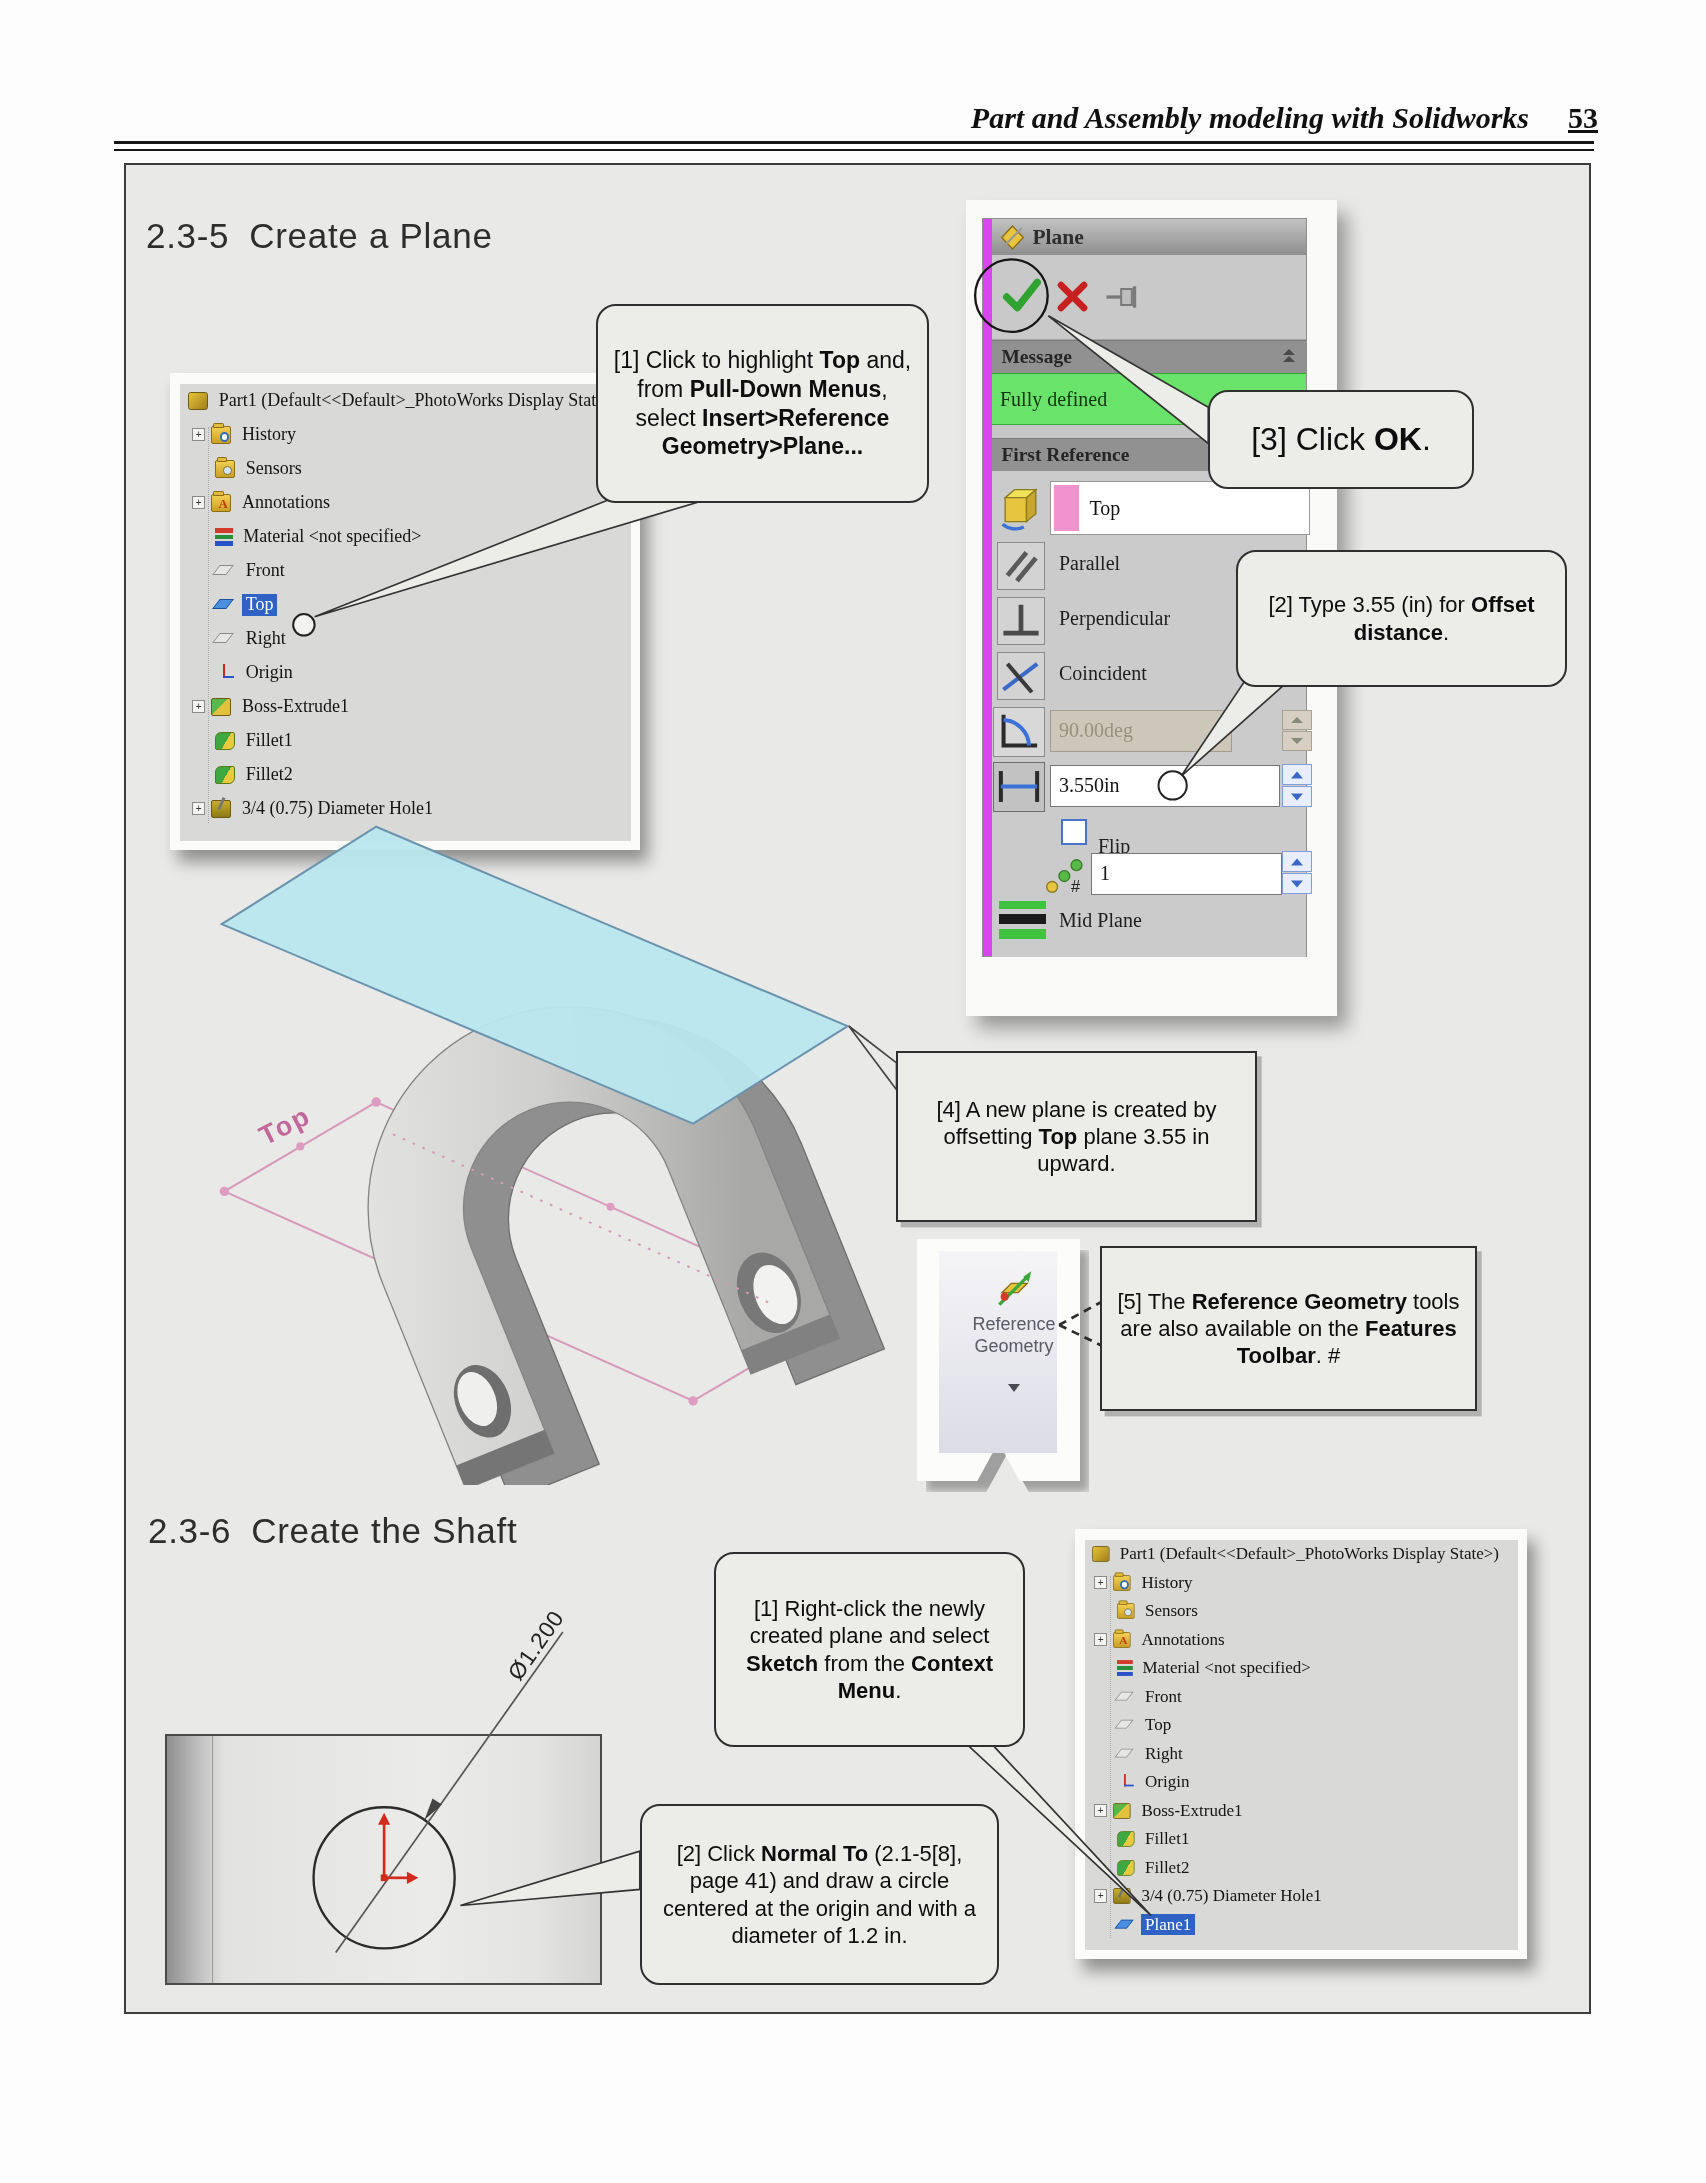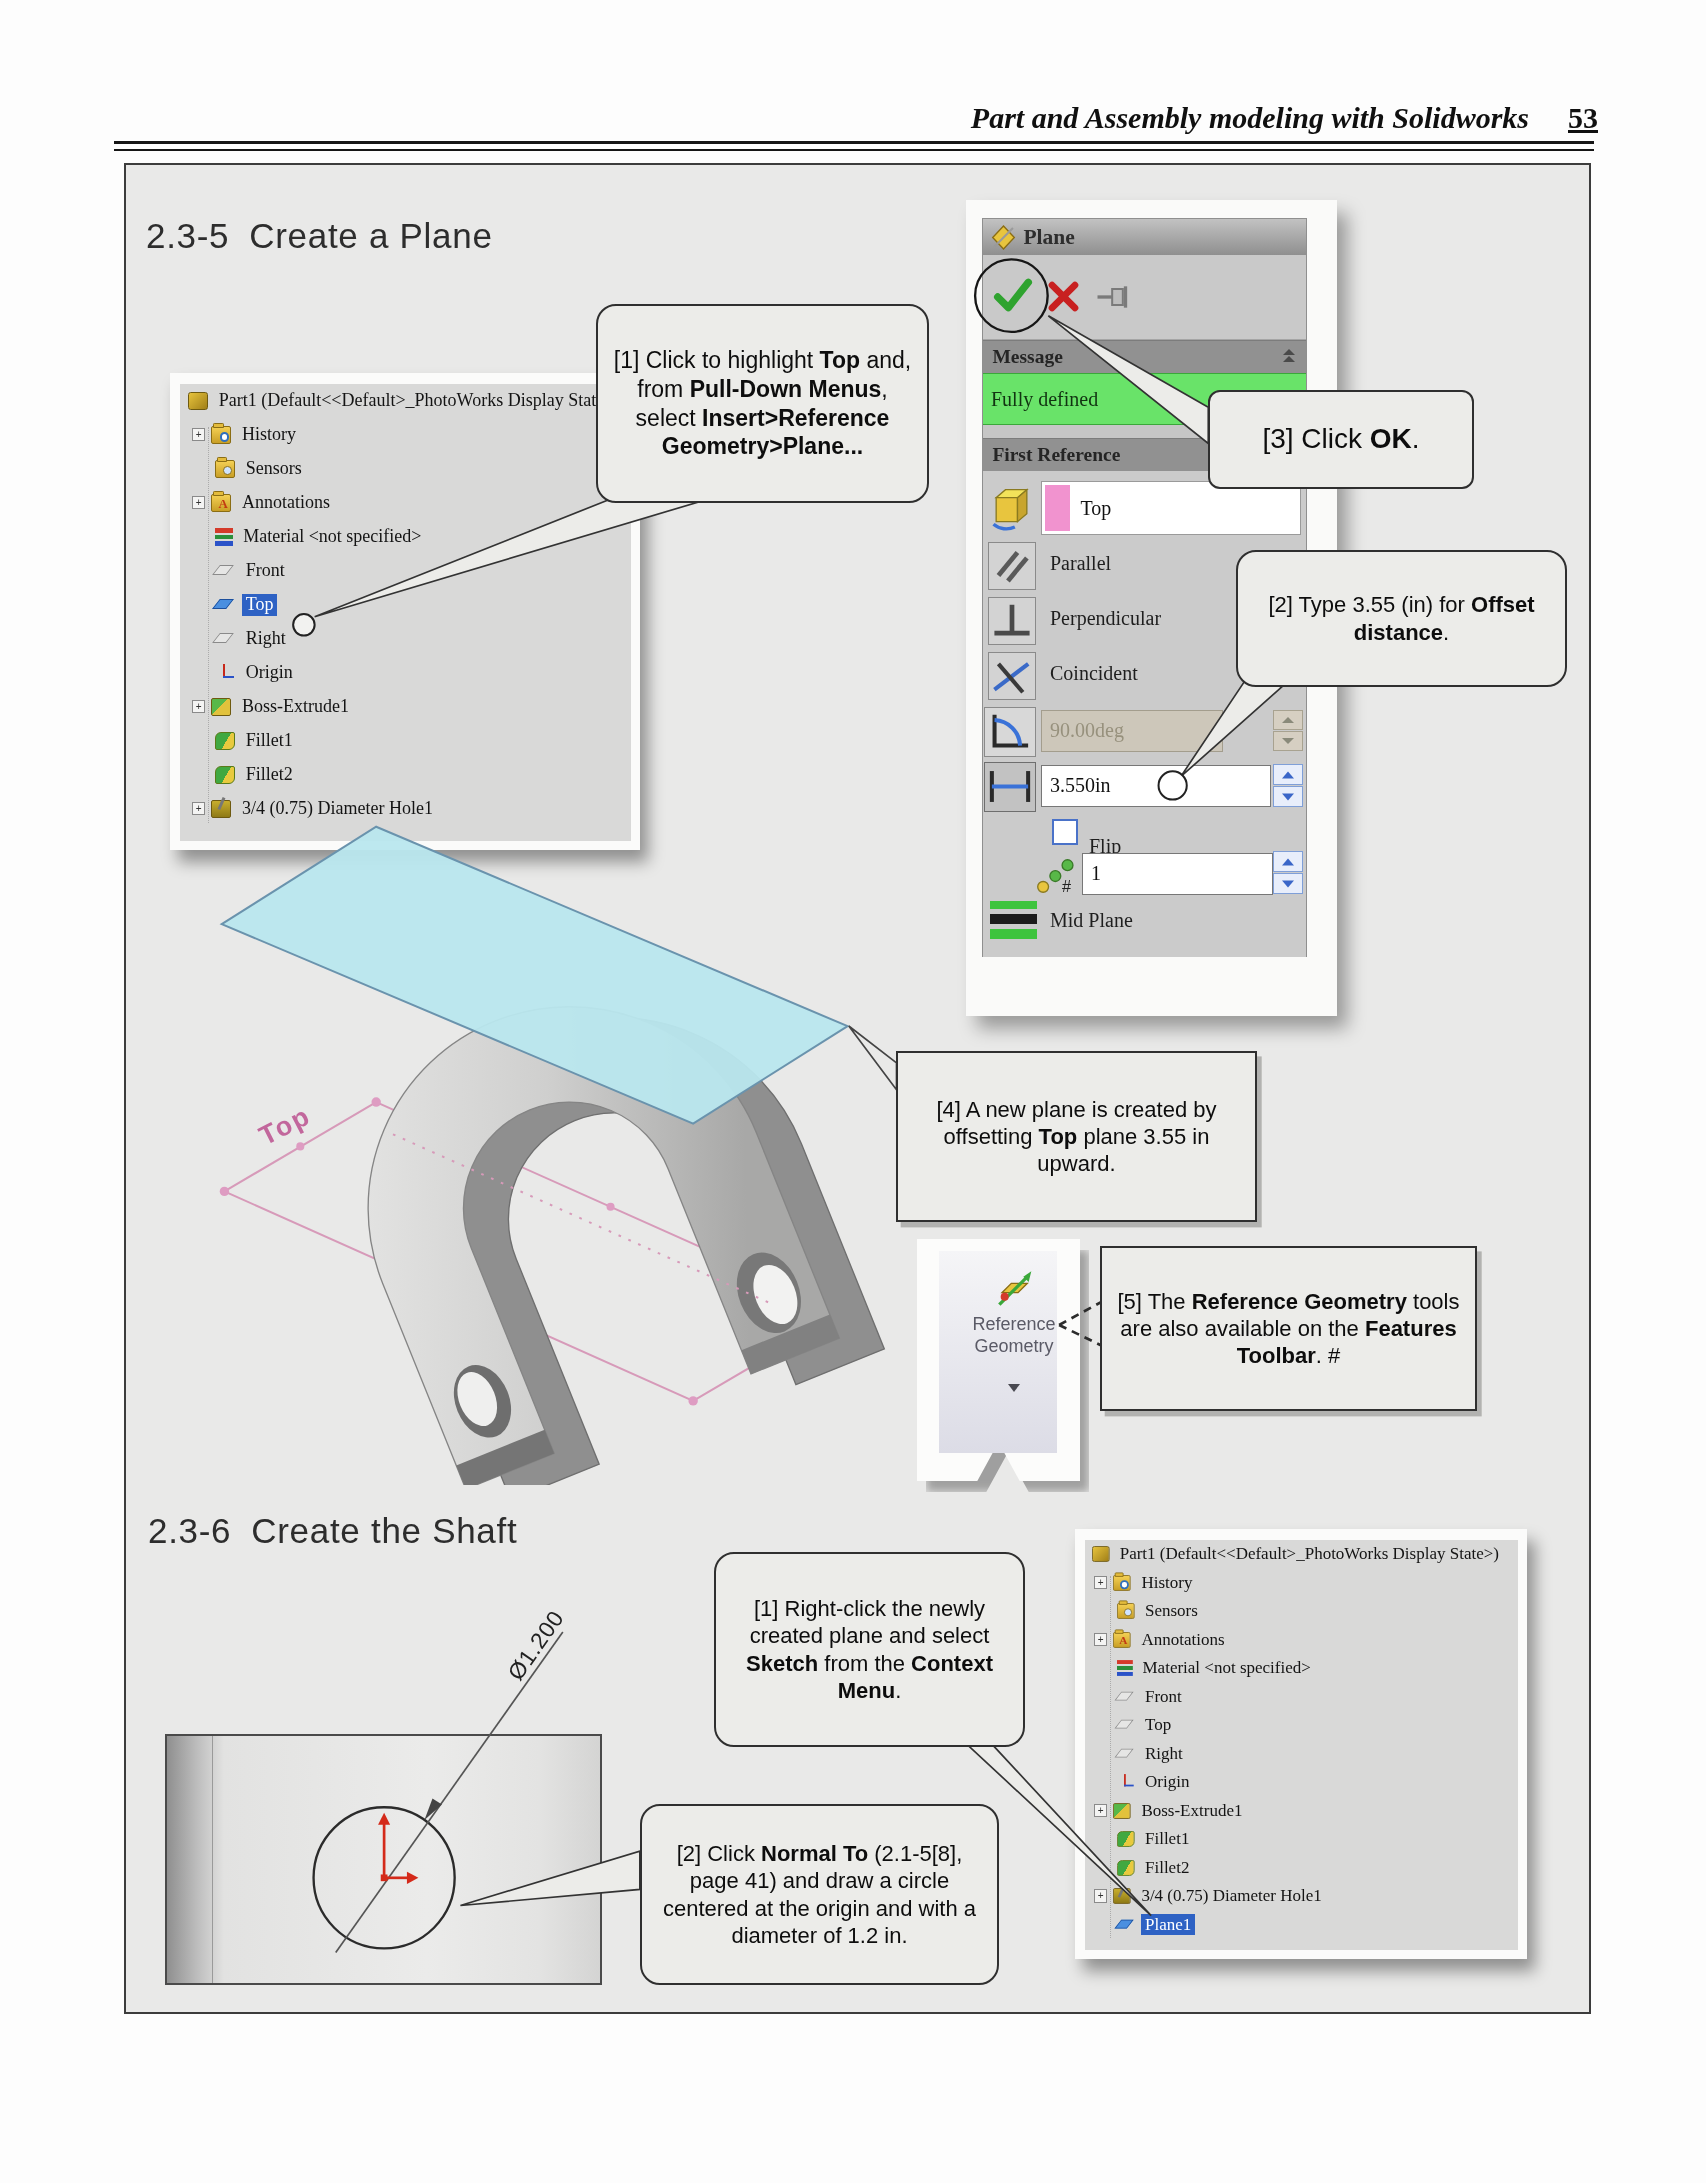--- a/index.html
+++ b/index.html
@@ -67,21 +67,21 @@
   .t-fillet{background:linear-gradient(120deg,#40a840 55%,#e8ca3e 55%);border:0.7px solid #5a7a18;
         border-radius:6px 2px 6px 2px;}
   .t-hole{background:linear-gradient(#c8ae2e,#8f7a16);border:0.7px solid #6e5a10;border-radius:2px;}
   .t-hole::after{content:"";position:absolute;left:7.4px;top:-3.4px;width:2.7px;height:12.8px;background:#777;
         transform:rotate(24deg);}
 
   
   .pm-sheet{left:966px;top:200px;width:371px;height:816px;background:#fafaf9;
             box-shadow:10.8px 13.4px 17.5px rgba(0,0,0,.35);z-index:2;}
   .pm{left:982px;top:218px;width:325px;height:739px;background:#d946ef;
-      border:1.3px solid #8f8f8f;box-sizing:border-box;z-index:3;font-family:"Liberation Serif",serif;}
+      border:1.3px solid #8f8f8f;box-sizing:border-box;z-index:3;font-family:"Liberation Serif",serif;padding-left:9px;}
   .pm-title{height:36px;background:linear-gradient(#c2c2c2,#8f8f8f);display:flex;align-items:center;
             padding-left:6.7px;font:bold 21.5px "Liberation Serif",serif;color:#2e2e2e;}
   .pm-title svg{margin-right:6.7px;}
   .pm-toolbar{position:relative;height:84px;background:#c9c9c9;border-bottom:0.7px solid #a5a5a5;}
   .pm-sec{height:32px;background:#919191;display:flex;align-items:center;justify-content:space-between;
           padding:0 9.4px;font:bold 19.5px "Liberation Serif",serif;color:#252525;border-top:1.3px solid #7c7c7c;}
   .chev{width:15px;height:16px;position:relative;}
   .chev::before,.chev::after{content:"";position:absolute;left:1.3px;border-left:6px solid transparent;
         border-right:6px solid transparent;border-bottom:6px solid #4a4a4a;}
   .chev::before{top:0;} .chev::after{top:7.4px;}
@@ -493,21 +493,21 @@
     <path d="M1576,1972 L1642,1936 M1576,1972 L1642,2004" fill="none" stroke="#2c2c2c" stroke-width="4" stroke-dasharray="12 9"></path>
 
     <polygon points="1428,2586 1478,2598 1713,2851" fill="#ecece9" stroke="#333" stroke-width="2.5"></polygon>
 
     <polygon points="952,2755 952,2812 685,2836" fill="#ecece9" stroke="#333" stroke-width="2.5"></polygon>
   </svg>
 
   <div class="bubble" style="left:596px;top:304px;width:333px;height:199px;font-size:23px;">
       <span><span>[1] Click to highlight </span><span class="b">Top</span><span> and, from </span><span class="b">Pull-Down Menus</span><span>, select </span><span class="b">Insert&gt;Reference Geometry&gt;Plane...</span></span>
     </div>
-  <div class="bubble" style="left:1208px;top:390px;width:266px;height:99px;font-size:28px;border-radius:12px;">
+  <div class="bubble" style="left:1208px;top:390px;width:266px;height:99px;font-size:32px;">
       <span><span>[3] Click </span><span class="b">OK</span><span>.</span></span>
     </div>
   <div class="bubble" style="left:1236px;top:550px;width:331px;height:137px;">
       <span><span>[2] Type 3.55 (in) for </span><span class="b">Offset distance</span><span>.</span></span>
     </div>
   <div class="bubble sq" style="left:896px;top:1051px;width:361px;height:171px;justify-content:flex-end;">
       <span><span>[4] A new plane is created by offsetting </span><span class="b">Top</span><span> plane 3.55 in upward.</span></span>
     </div>
   <div class="bubble sq" style="left:1100px;top:1246px;width:377px;height:165px;border-width:2.7px;">
       <span><span>[5] The </span><span class="b">Reference Geometry</span><span> tools are also available on the </span><span class="b">Features Toolbar</span><span>. #</span></span>

